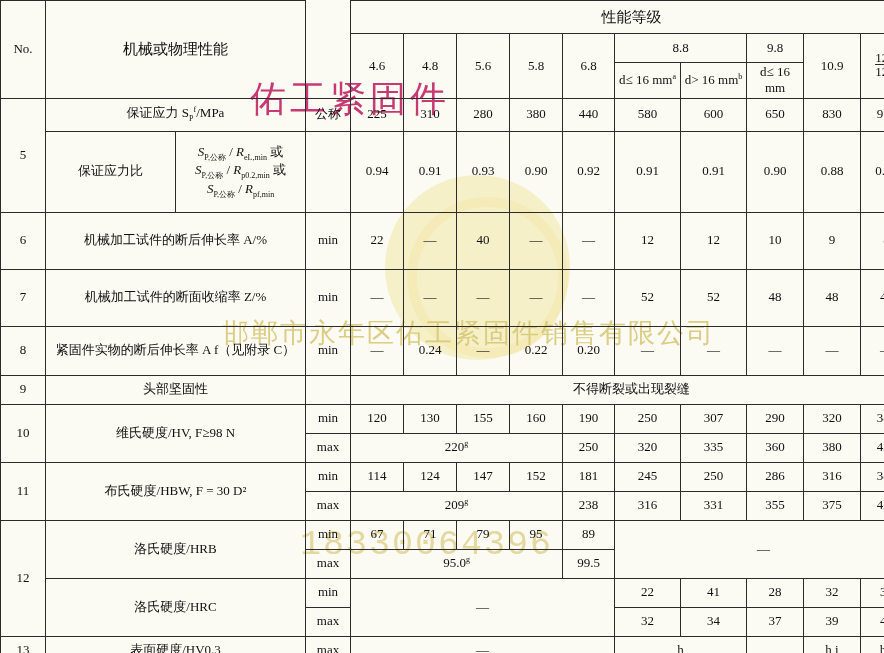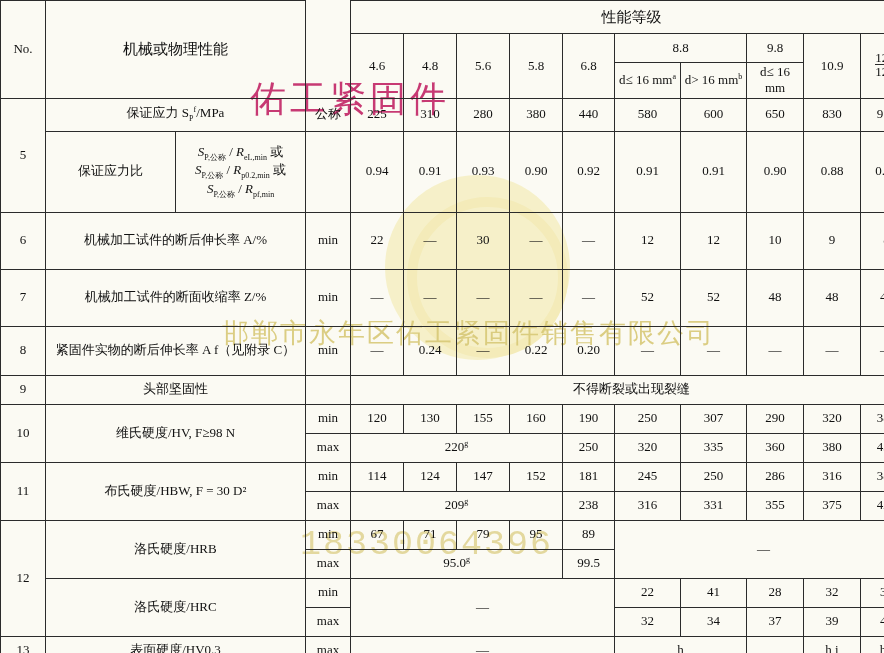--- a/index.html
+++ b/index.html
@@ -221,21 +221,21 @@
     <td>0.88</td>
     <td>0.88</td>
   </tr>
 
   <tr>
     <td>6</td>
     <td colspan="2" class="lbl-c" style="height:54px">机械加工试件的断后伸长率 A/%</td>
     <td>min</td>
     <td>22</td>
     <td>—</td>
-    <td>30</td>
+    <td>40</td>
     <td>—</td>
     <td>—</td>
     <td>12</td>
     <td>12</td>
     <td>10</td>
     <td>9</td>
     <td>8</td>
   </tr>
 
   <tr>

